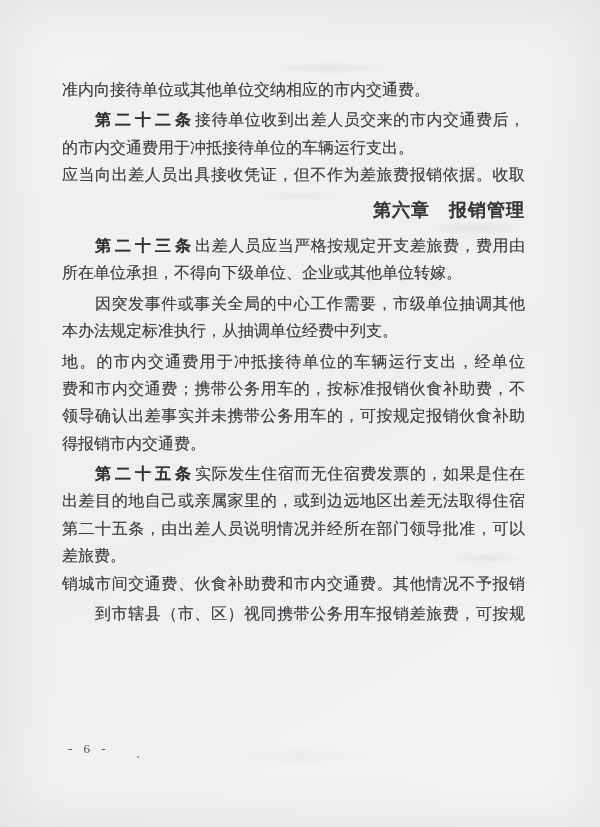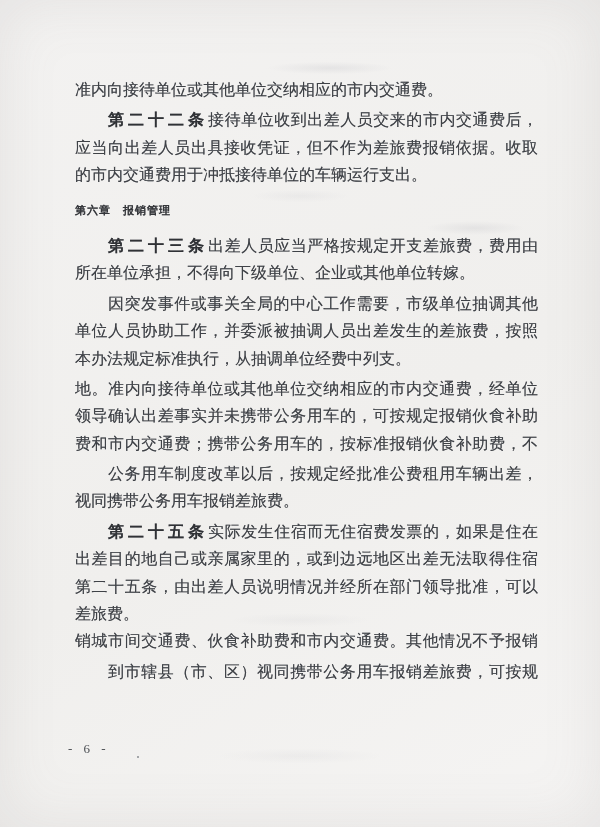--- a/index.html
+++ b/index.html
@@ -37,34 +37,34 @@
   
   .scan-page::after {
     content: "";
     position: absolute;
     inset: 0;
     pointer-events: none;
     box-shadow: inset 0 0 60px rgba(120,118,112,0.12);
   }
   .doc-body {
     position: absolute;
-    left: 75px;
+    left: 62px;
     top: 76px;
     width: 463px;
     font-size: 16px;
     text-shadow: 0 0 0.5px rgba(62,64,72,0.55);
     z-index: 1;
     font-family: Liberation Serif, serif;
   }
   .block { margin: 0 0 3px 0; }
   .block-chapter-heading { margin: 8px 0; }
   .heading-line {
-    text-align: left;
+    text-align: right;
     font-weight: 700;
-    font-size: 11px;
+    font-size: 18px;
     letter-spacing: 1px;
     line-height: 27.4px;
     height: 27.4px;
     color: #34363a;
   }
   .line {
     line-height: 27.4px;
     height: 27.4px;
     overflow: hidden;
   }
@@ -101,43 +101,39 @@
 </head>
 <body>
 
 <div class="scan-page">
   <div class="doc-body" id="doc-body">
       <div class="block block-continuation">
         <div class="line">准内向接待单位或其他单位交纳相应的市内交通费。</div>
       </div>
       <div class="block block-article">
         <div class="line fill indent"><span class="lead">第二十二条</span>接待单位收到出差人员交来的市内交通费后，</div>
+        <div class="line">的市内交通费用于冲抵接待单位的车辆运行支出。</div>
         <div class="line fill">应当向出差人员出具接收凭证，但不作为差旅费报销依据。收取</div>
-        <div class="line">的市内交通费用于冲抵接待单位的车辆运行支出。</div>
       </div>
       <div class="block block-chapter-heading">
         <div class="heading-line">第六章　报销管理</div>
       </div>
       <div class="block block-article">
         <div class="line fill indent"><span class="lead">第二十三条</span>出差人员应当严格按规定开支差旅费，费用由</div>
         <div class="line">所在单位承担，不得向下级单位、企业或其他单位转嫁。</div>
       </div>
       <div class="block block-sub-paragraph">
         <div class="line fill indent">因突发事件或事关全局的中心工作需要，市级单位抽调其他</div>
-        <div class="line fill">单位人员协助工作，并委派被抽调人员出差发生的差旅费，按照</div>
         <div class="line">本办法规定标准执行，从抽调单位经费中列支。</div>
       </div>
       <div class="block block-article">
-        <div class="line fill">地。准内向接待单位或其他单位交纳相应的市内交通费，经单位</div>
+        <div class="line fill">地。的市内交通费用于冲抵接待单位的车辆运行支出，经单位</div>
+        <div class="line fill">费和市内交通费；携带公务用车的，按标准报销伙食补助费，不</div>
         <div class="line fill">领导确认出差事实并未携带公务用车的，可按规定报销伙食补助</div>
-        <div class="line fill">费和市内交通费；携带公务用车的，按标准报销伙食补助费，不</div>
-      </div>
-      <div class="block block-sub-paragraph">
-        <div class="line fill indent">公务用车制度改革以后，按规定经批准公费租用车辆出差，</div>
-        <div class="line">视同携带公务用车报销差旅费。</div>
+        <div class="line">得报销市内交通费。</div>
       </div>
       <div class="block block-article">
         <div class="line fill indent"><span class="lead">第二十五条</span>实际发生住宿而无住宿费发票的，如果是住在</div>
         <div class="line fill">出差目的地自己或亲属家里的，或到边远地区出差无法取得住宿</div>
         <div class="line fill">第二十五条，由出差人员说明情况并经所在部门领导批准，可以报</div>
         <div class="line">差旅费。</div>
         <div class="line fill">销城市间交通费、伙食补助费和市内交通费。其他情况不予报销</div>
       </div>
       <div class="block block-sub-paragraph">
         <div class="line fill indent">到市辖县（市、区）视同携带公务用车报销差旅费，可按规定</div>

